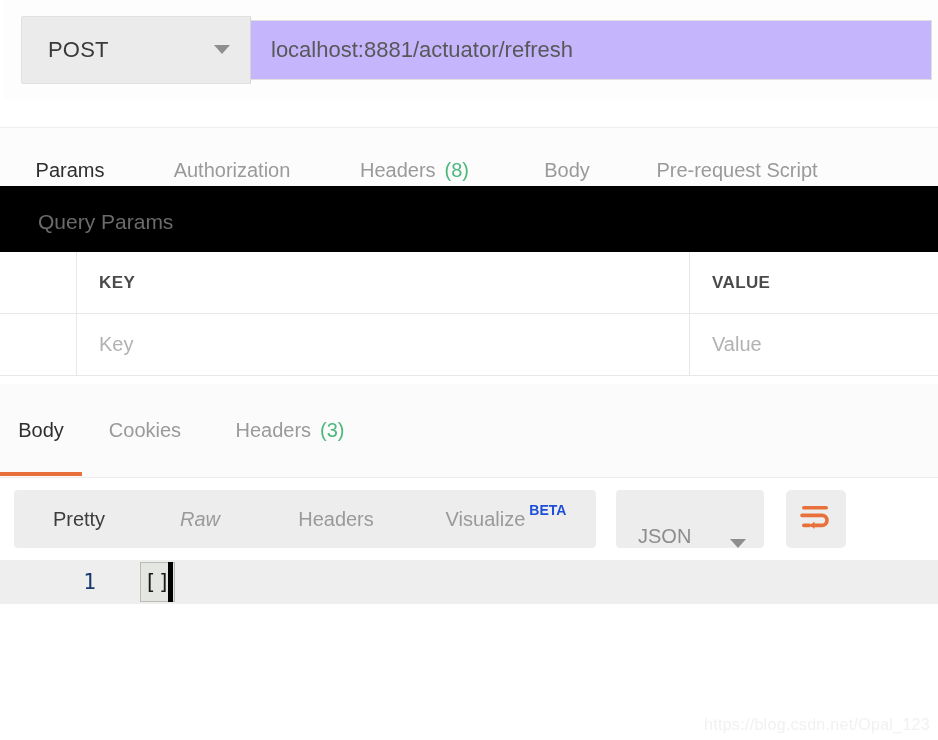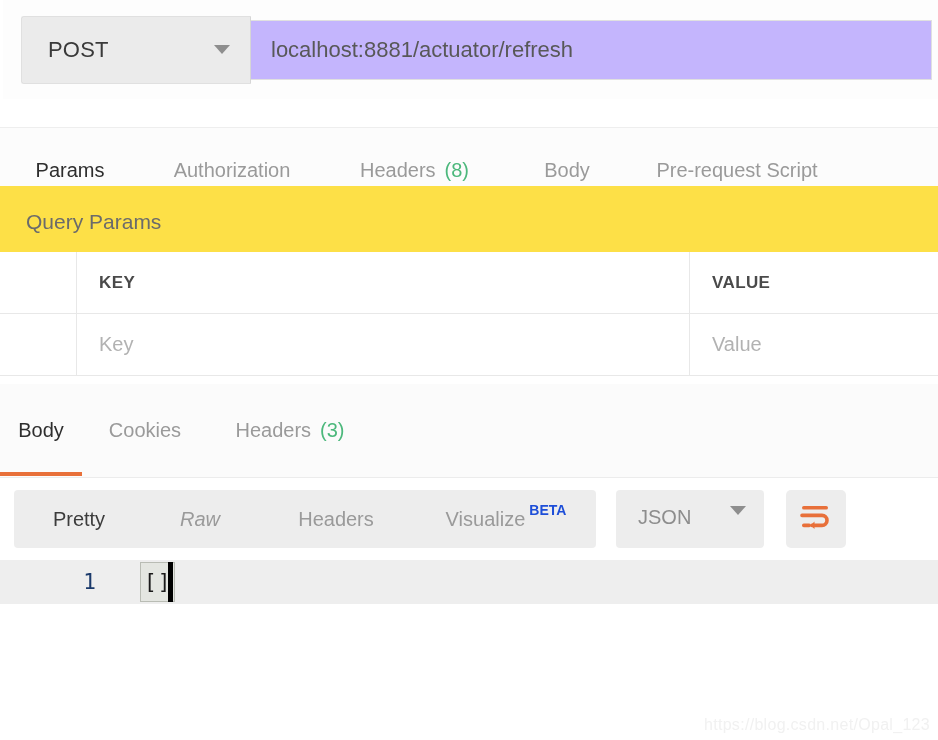--- a/index.html
+++ b/index.html
@@ -76,23 +76,23 @@
 
   #t-params      { width: 140px; justify-content: center; }
   #t-auth        { width: 180px; justify-content: center; margin-left: 2px; }
   #t-headers     { width: 185px; justify-content: center; }
   #t-body-req    { width: 120px; justify-content: center; }
   #t-prescript   { width: 220px; justify-content: center; }
 
   
   .qp-title-row {
     position: absolute; left: 0; top: 186px; width: 938px; height: 72px;
-    background: #fde047;
-    display: flex; align-items: center;
-    padding-left: 26px;
+    background: #000000;
+    display: flex; align-items: center;
+    padding-left: 38px;
     border-bottom: 1px solid #e8e8e8;
   }
   .qp-title { font-size: 21px; color: #6b6b6b; }
 
   .tbl { position: absolute; left: 0; top: 252px; width: 938px; }
   .tbl-row { display: flex; width: 938px; }
   .tbl-row.head { height: 62px; background: #fff; }
   .tbl-row.body { height: 62px; background: #fff; }
   .cell {
     border-right: 1px solid #e8e8e8;
@@ -141,22 +141,22 @@
   #seg-raw { width: 112px; font-style: italic; }
   #seg-preview { width: 160px; }
   #seg-visualize { width: 180px; position: relative; }
   .beta-sup {
     font-size: 14px; color: #1d4ed8; font-weight: bold;
     vertical-align: super; margin-left: 4px; position: relative; top: -9px;
   }
   .fmt-select {
     width: 148px; height: 58px; margin-left: 20px;
     background: #ededed; border-radius: 4px;
-    display: flex; align-items: flex-start; justify-content: space-between;
-    padding: 16px 18px 0 22px; cursor: pointer;
+    display: flex; align-items: flex-end; justify-content: space-between;
+    padding: 8px 18px 0 22px; cursor: pointer;
   }
   .fmt-label { font-size: 20px; color: #8d8d8d; }
   .wrap-btn {
     width: 60px; height: 58px; margin-left: 22px;
     background: #ededed; border-radius: 5px;
     display: flex; align-items: center; justify-content: center;
     cursor: pointer;
   }
 
   

